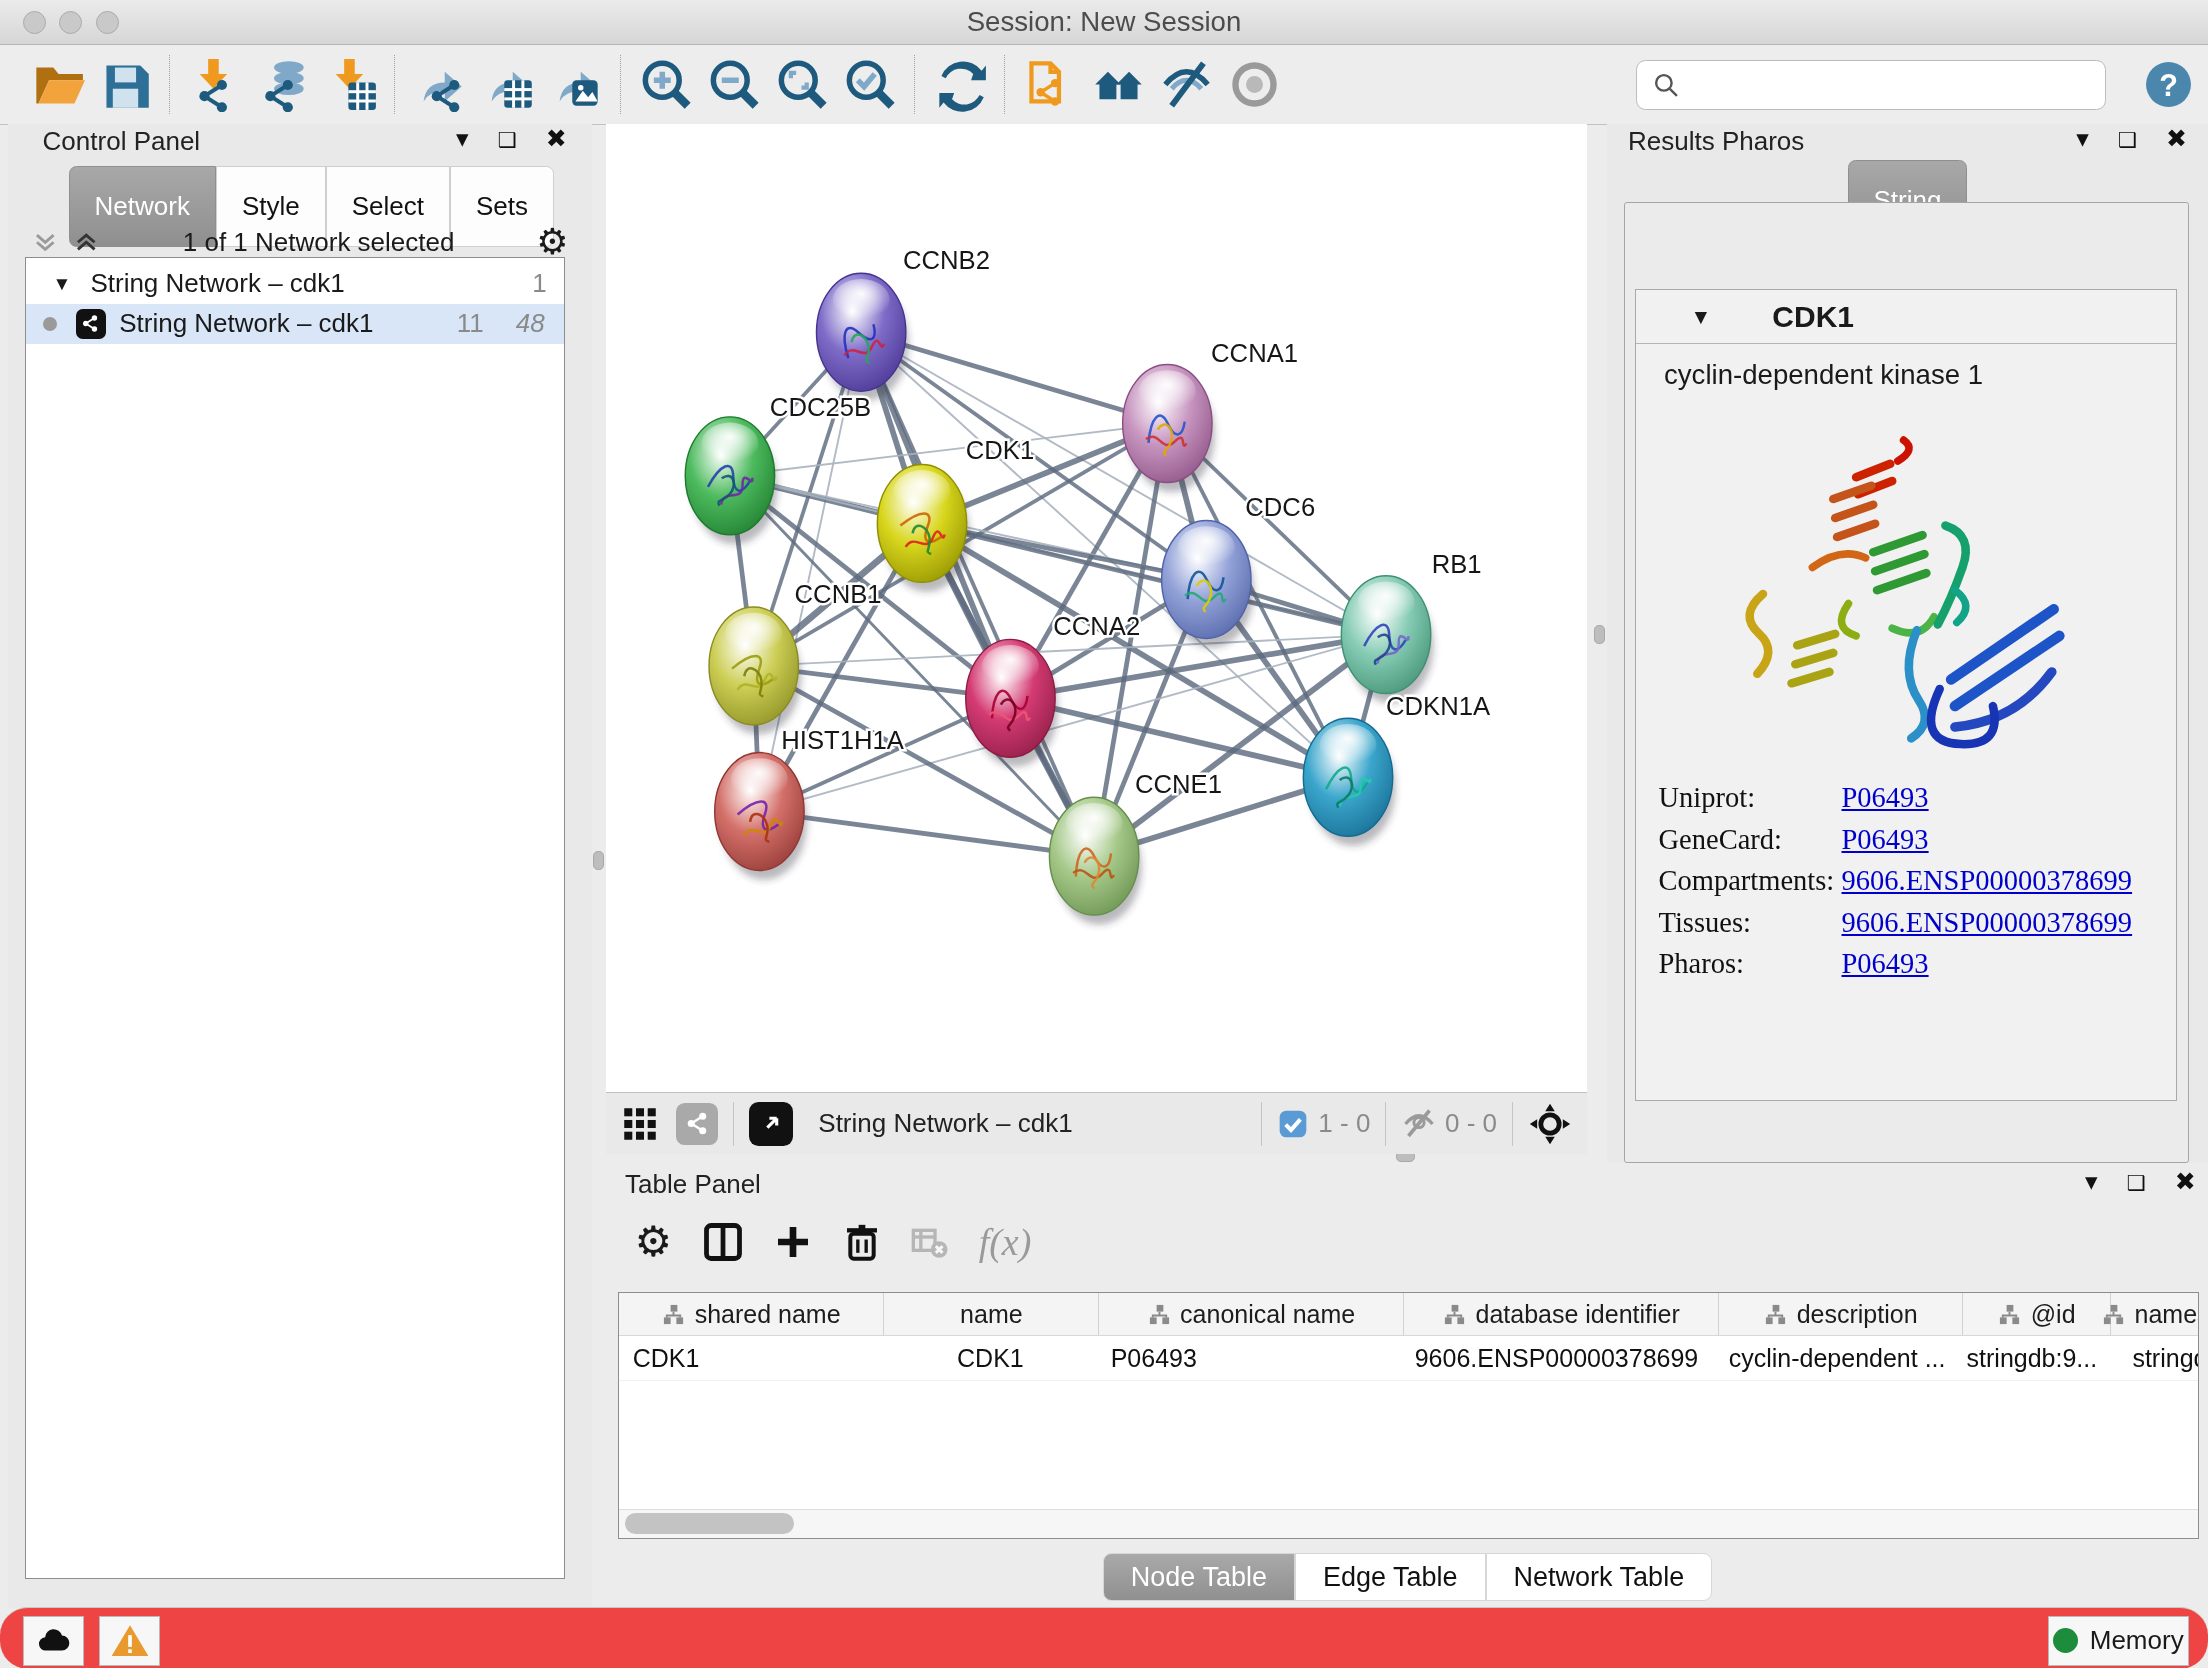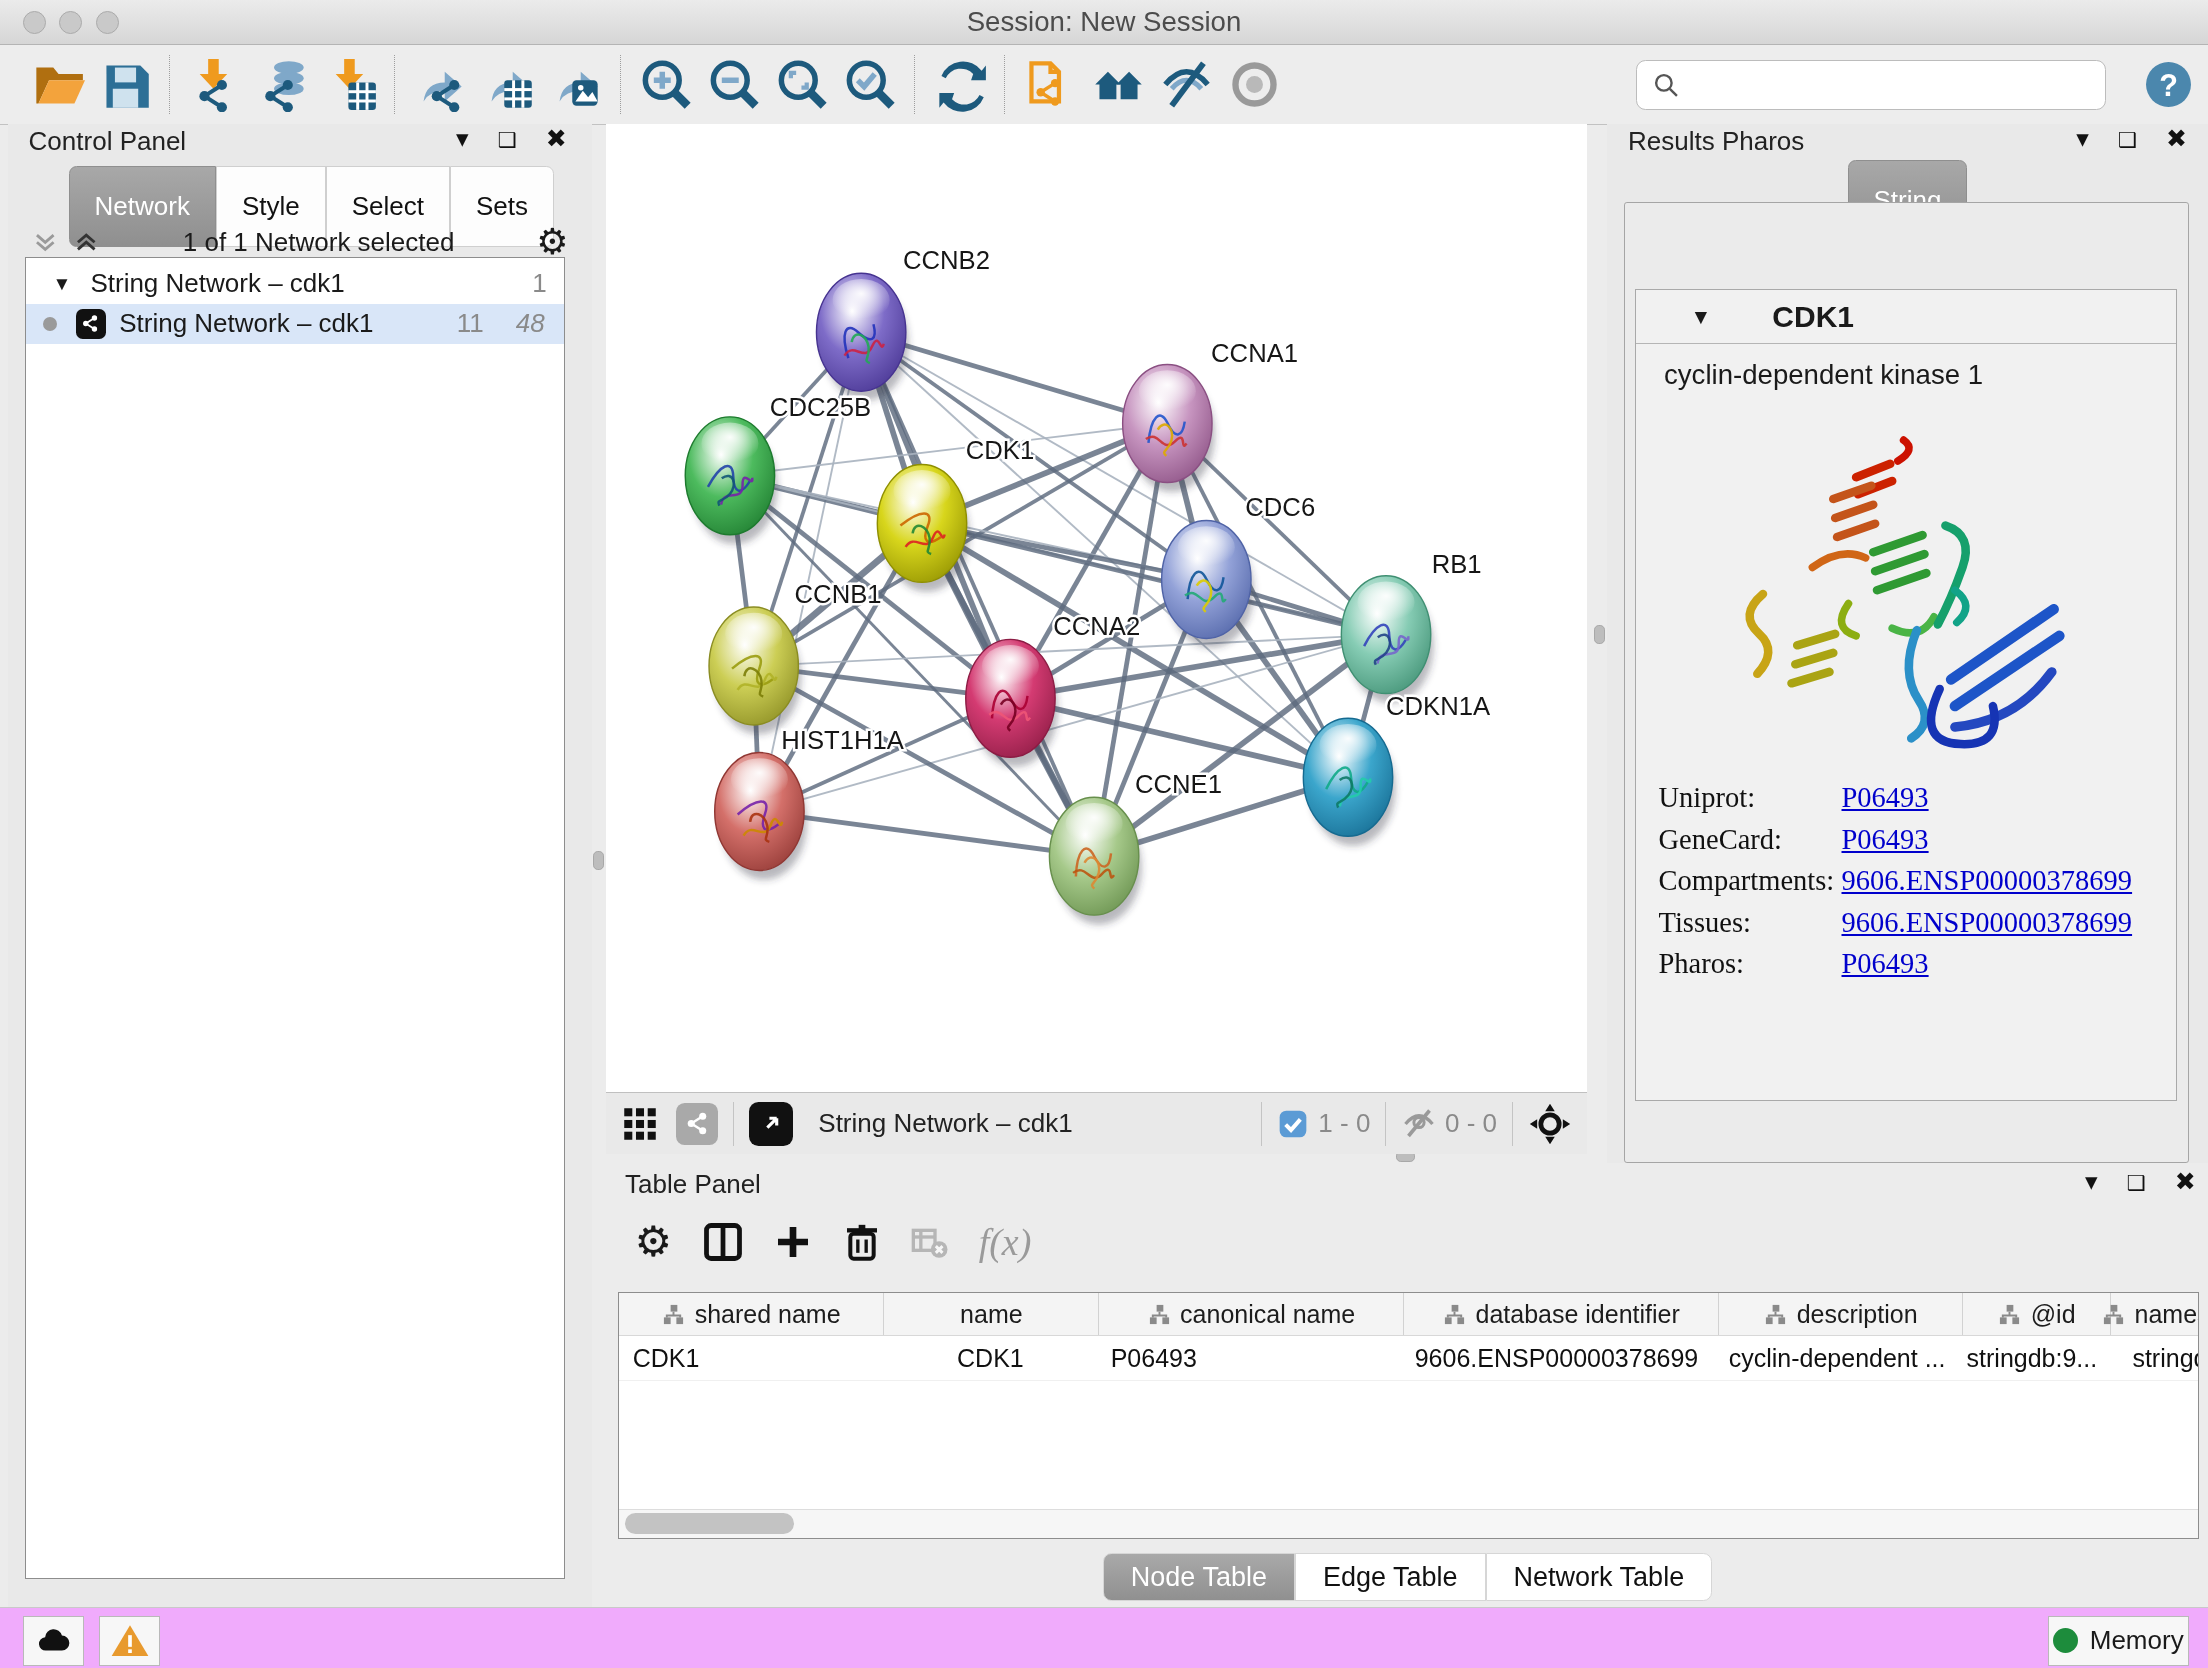--- a/index.html
+++ b/index.html
@@ -54,21 +54,21 @@
   #table-panel{left:606px;top:1165px;width:1603px;height:440px;background:#ececec;}
   #tp-box{left:12.4px;top:127px;width:1579px;height:245px;border:1.9px solid #8d8d8d;background:#fff;overflow:hidden;}
   #tp-header{display:flex;height:42px;background:#f4f4f4;border-bottom:1.9px solid #d8d8d8;}
   .th{display:flex;align-items:center;justify-content:center;font-size:25px;border-right:1px solid #d2d2d2;flex:none;gap:9.5px;color:#1c1c1c;}
   .td{display:flex;align-items:center;font-size:25px;flex:none;padding-left:13.3px;box-sizing:border-box;color:#111;}
   #tp-scroll{position:absolute;left:0;bottom:0;width:100%;height:28.5px;background:#f6f6f6;border-top:1px solid #ddd;}
   #tp-thumb{position:absolute;left:5.7px;top:3.8px;width:169px;height:21px;background:#c3c3c3;border-radius:10.5px;}
   .bottom-tab{display:inline-block;padding:7.6px 27px;font-size:27px;background:#fff;border:1px solid #d6d6d6;color:#111;cursor:pointer;}
   .bottom-tab.active{background:linear-gradient(#a9a9a9,#909090);color:#fff;}
   
-  #statusbar{left:0;top:1607px;width:2208px;height:61px;background:#f0abfc;border-top:1.9px solid #c9c9c9;}
+  #statusbar{left:0;top:1607px;width:2208px;height:61px;background:#ef4444;border-top:1.9px solid #c9c9c9;border-radius:28px;}
   .sb-btn{position:absolute;top:7.6px;height:48px;background:#f7f7f7;border:1.9px solid #b9b9b9;display:flex;align-items:center;justify-content:center;}
   #memory-button{right:19px;width:139px;font-size:26px;gap:11.4px;}
   .dot-green{width:25px;height:25px;border-radius:50%;background:#1d8c3c;}
   svg{display:block;}
 </style>
 </head>
 <body>
 
 <div class="abs" id="titlebar">
   <div class="abs" style="left:23px;top:11.4px;">
@@ -251,21 +251,21 @@
   </div>
   <div class="abs" id="help-button">
     <svg viewBox="0 0 24 24">
         <circle cx="12" cy="12" r="11" fill="#4b87ad"></circle>
         <text x="12" y="17.5" font-size="15" font-weight="bold" fill="#fff" text-anchor="middle" font-family="Liberation Sans,sans-serif">?</text>
       </svg>
   </div>
 </div>
 
 <div class="abs" id="control-panel">
-  <div class="abs" style="left:21px;top:1.9px;" class-="panel-title"><span class="panel-title">Control Panel</span></div>
+  <div class="abs" style="left:35px;top:1.9px;" class-="panel-title"><span class="panel-title">Control Panel</span></div>
   <div class="abs" style="right:25px;top:0px;">
     <span class="win-ic">▾</span>
     <span class="win-ic" style="font-size:21px;">❑</span>
     <span class="win-ic">✖</span>
   </div>
   <div class="abs" style="left:61px;top:42px;" id="cp-tabs"><span class="tab active">Network</span><span class="tab">Style</span><span class="tab">Select</span><span class="tab">Sets</span></div>
   <div class="abs" style="left:23px;top:99px;width:538px;height:38px;display:flex;align-items:center;">
     <span style="color:#8a8a8a;">
         <svg width="28.5" height="28.5" viewBox="0 0 24 24">
           <path d="M5 6l7 6 7-6M5 12l7 6 7-6" fill="none" stroke="#9a9a9a" stroke-width="2.4"></path>

